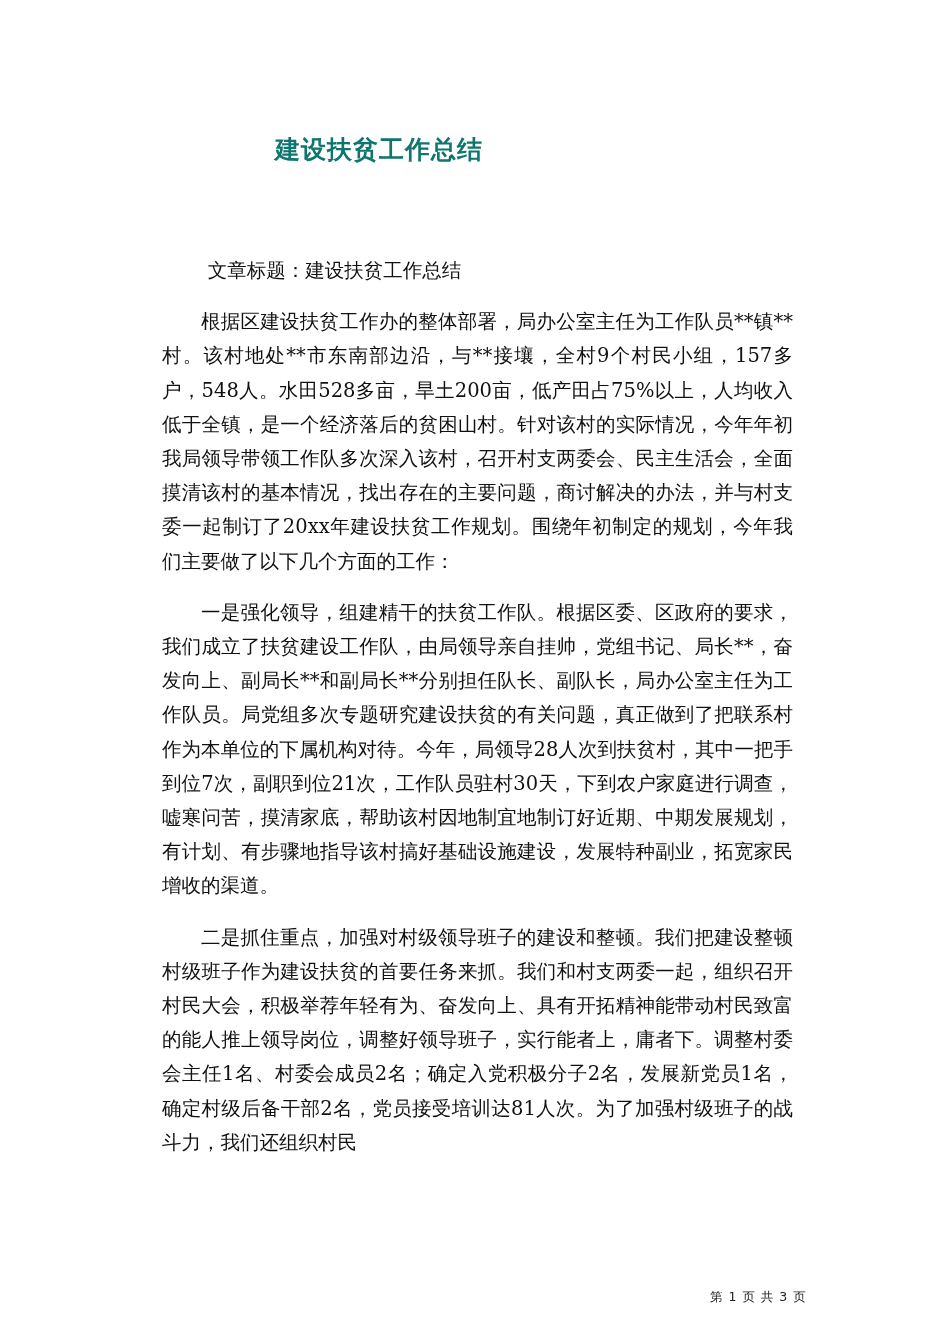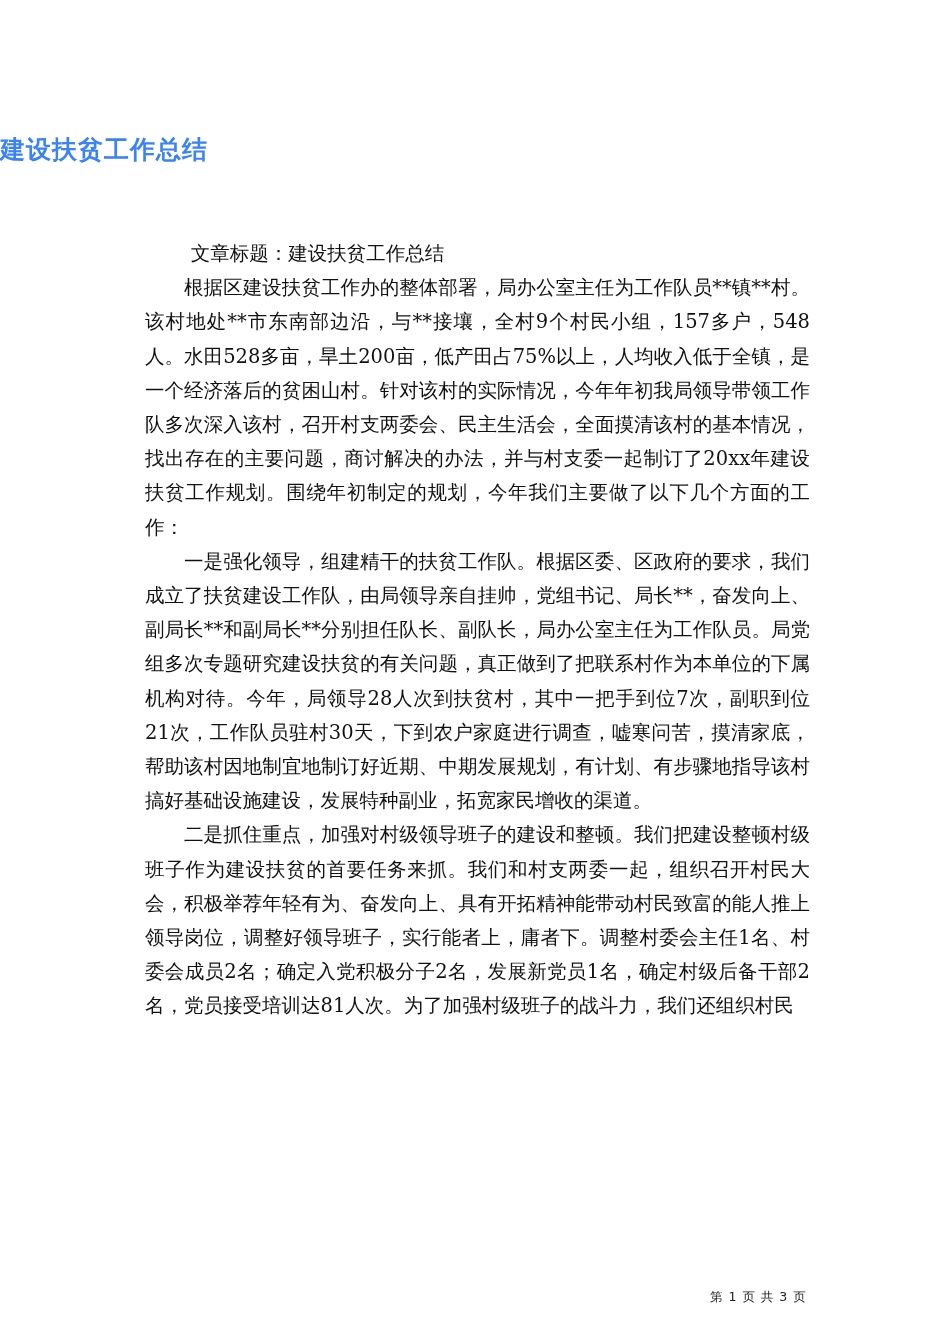--- a/index.html
+++ b/index.html
@@ -20,39 +20,40 @@
       left: 0; top: 0;
       width: 950px;
       height: 1344px;
       background: #ffffff;
     }
     .doc-title {
       position: absolute;
       top: 130px;
       left: 0;
       width: 758px;
+      text-align: center;
       font-family: "DejaVu Sans", "Liberation Sans", sans-serif;
       font-weight: bold;
       font-size: 25px;
       letter-spacing: 1px;
-      color: #3b82f6;
+      color: #0f766e;
       line-height: 40px;
     }
     .body-text {
       position: absolute;
       top: 237px;
       left: 145px;
       width: 665px;
       font-size: 19.5px;
       line-height: 34.2px;
       text-align: justify;
       text-justify: inter-character;
     }
     .body-text p {
-      margin: 0;
+      margin: 17px;
       text-indent: 2em;
     }
     .body-text p.subtitle {
       text-indent: 2.35em;
     }
     .footer {
       position: absolute;
       top: 1241px;
       left: 710px;
       font-family: "DejaVu Sans", "Liberation Sans", sans-serif;

